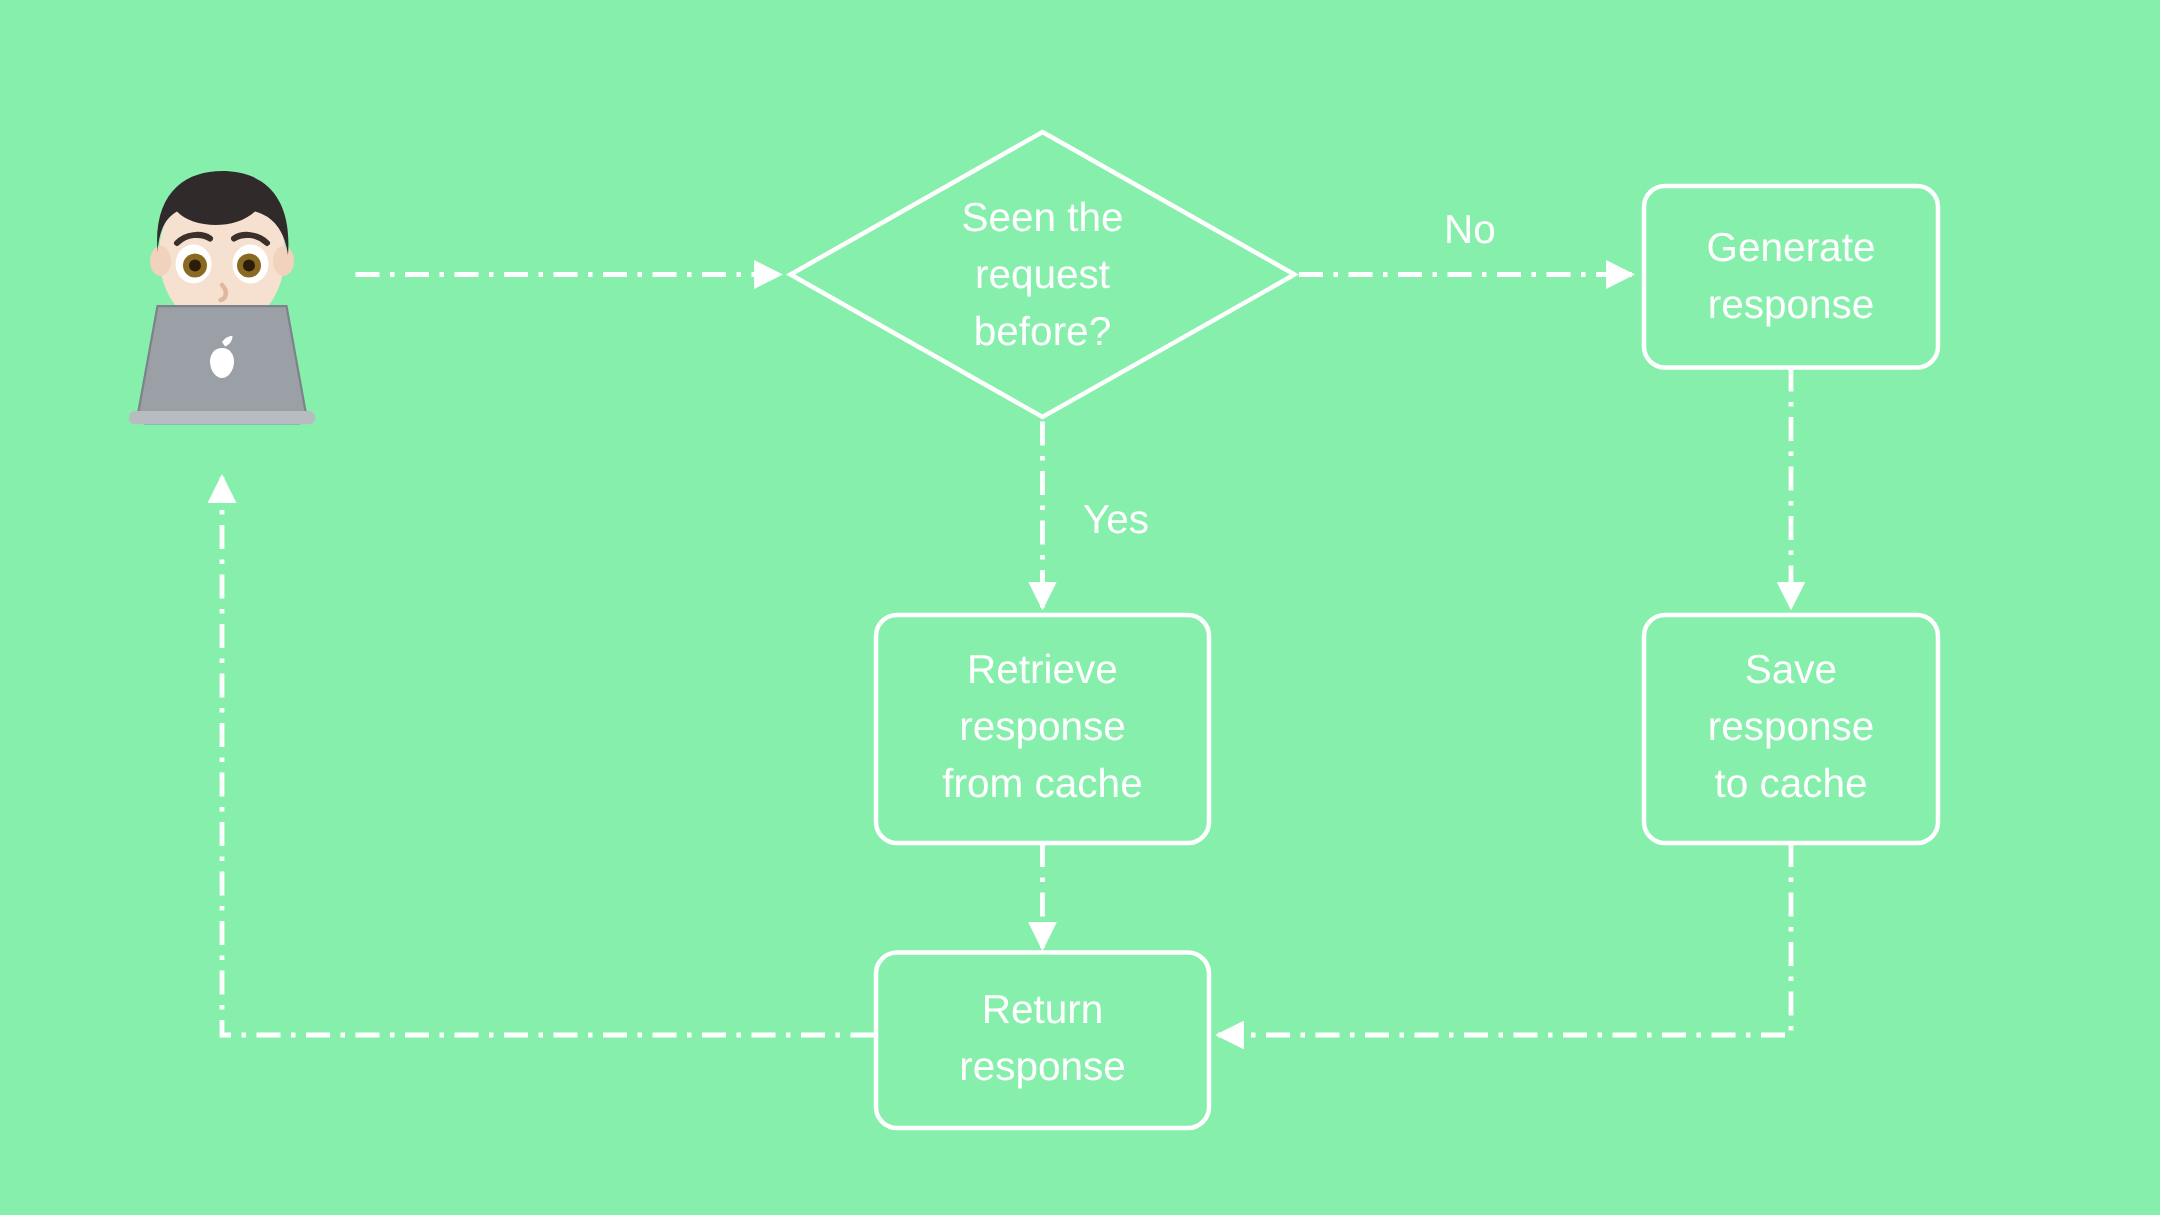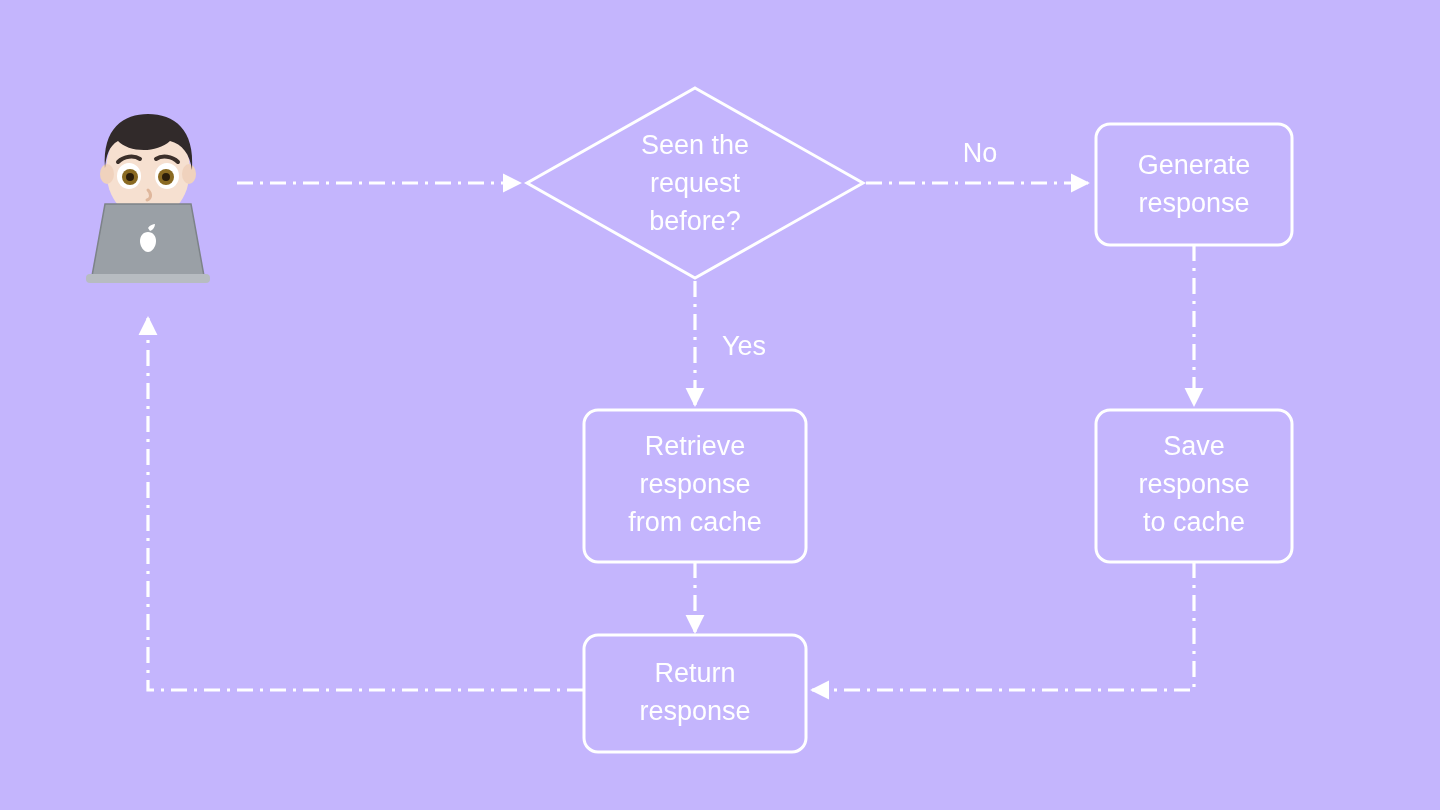--- a/index.html
+++ b/index.html
@@ -10,21 +10,21 @@
   body {
     width: 1440px;
     height: 810px;
     overflow: hidden;
     font-family: "Liberation Sans", sans-serif;
   }
   #canvas {
     position: relative;
     width: 1440px;
     height: 810px;
-    background: #c4b5fd;
+    background: #86efac;
   }
   svg.diagram {
     position: absolute;
     inset: 0;
     width: 1440px;
     height: 810px;
   }
   .node-shape {
     fill: none;
     stroke: #ffffff;

